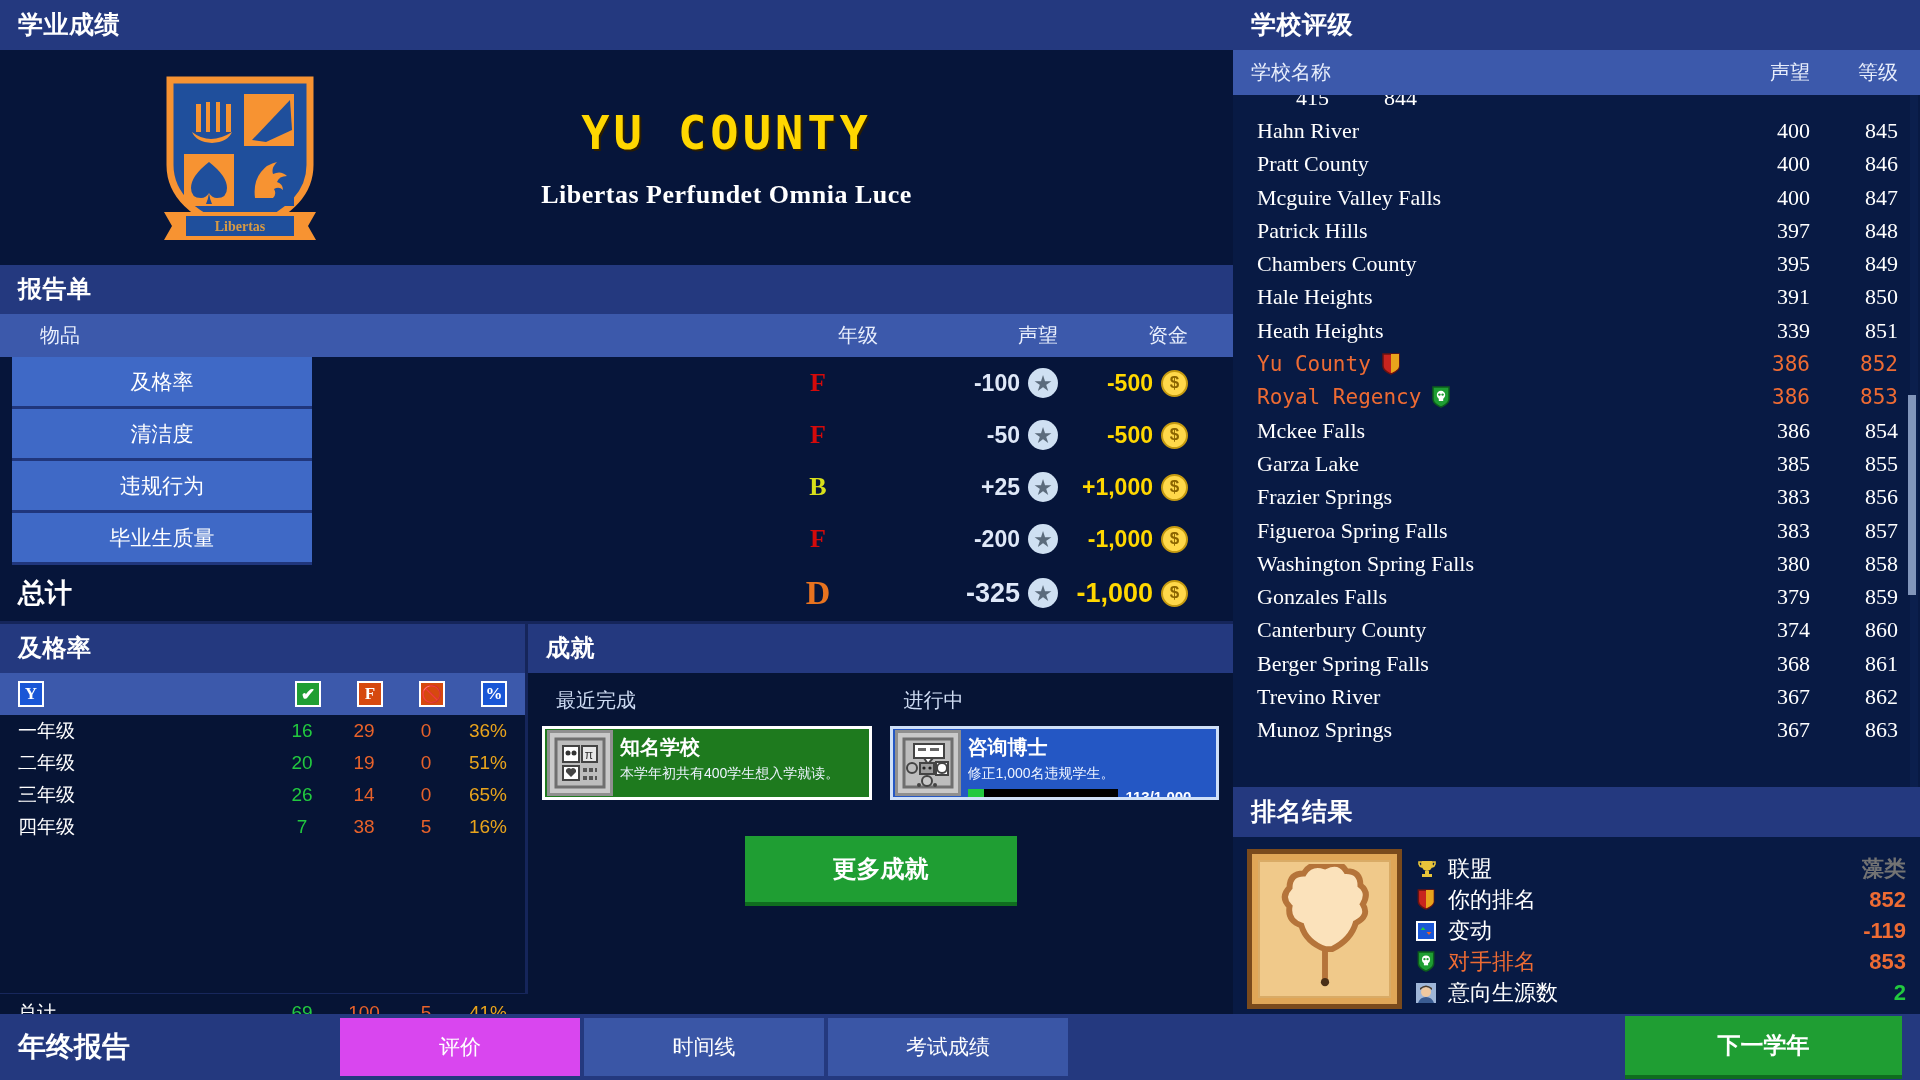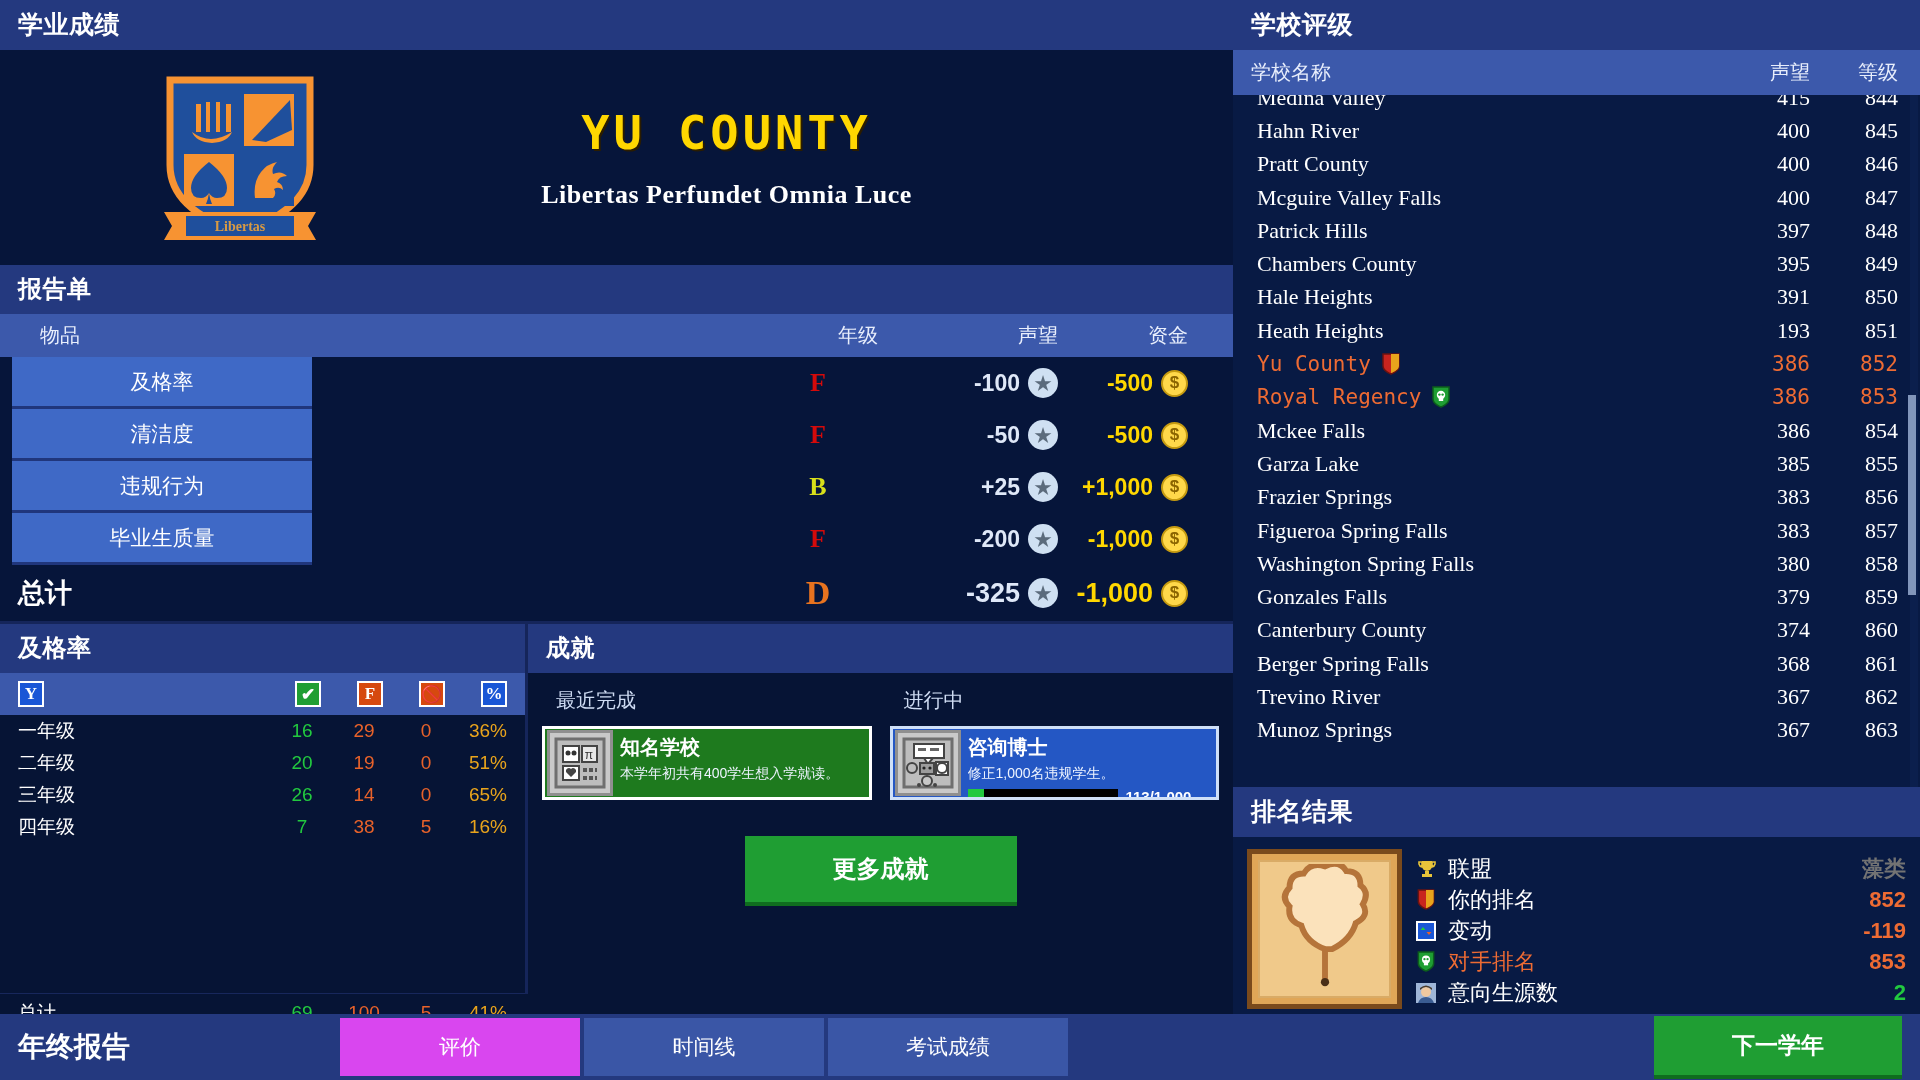--- a/index.html
+++ b/index.html
@@ -261,21 +261,21 @@
     color: #ffffff; font-size: 28px; font-weight: bold; padding-left: 18px; width: 340px;
   }
   .bb-tabs { display: flex; gap: 4px; }
   .bb-tab {
     width: 240px; text-align: center; color: #ffffff; font-size: 21px;
     background: #3a56a6; padding: 15px 0; cursor: pointer;
   }
   .bb-tab.active { background: #d946ef; }
   .bb-next {
     position: absolute; right: 18px;
-    width: 248px; text-align: center; color: #ffffff; font-size: 23px; font-weight: bold;
+    width: 277px; text-align: center; color: #ffffff; font-size: 23px; font-weight: bold;
     background: #1f9e33; border-bottom: 4px solid #0f6d1f; padding: 14px 0; cursor: pointer;
   }
   .sep-line { height: 3px; background: #15255a; }
 </style>
 </head>
 <body>
 
 <div class="app">
 
   <div class="left">
@@ -524,23 +524,20 @@
   <div class="right">
     <div class="panel-header">学校评级</div>
     <div class="sr-colhead">
       <div class="n">学校名称</div>
       <div class="r">声望</div>
       <div class="g">等级</div>
     </div>
     <div class="sr-list">
       <div id="sr-rows" style="margin-top:-14px;">
           <div class="sr-row">
-            <div class="n">
-              <span>Medina Valley</span>
-            </div>
             <div class="r">415</div>
             <div class="g">844</div>
           </div>
           <div class="sr-row">
             <div class="n">
               <span>Hahn River</span>
             </div>
             <div class="r">400</div>
             <div class="g">845</div>
           </div>
@@ -576,21 +573,21 @@
             <div class="n">
               <span>Hale Heights</span>
             </div>
             <div class="r">391</div>
             <div class="g">850</div>
           </div>
           <div class="sr-row">
             <div class="n">
               <span>Heath Heights</span>
             </div>
-            <div class="r">193</div>
+            <div class="r">339</div>
             <div class="g">851</div>
           </div>
           <div class="sr-row me">
             <div class="n">
               <span>Yu County</span>
               <svg class="shield-ico" viewBox="0 0 20 24">
                 <path d="M2 2h16v12c0 5-8 8-8 8S2 19 2 14z" fill="#c8241e" stroke="#6a1310" stroke-width="1.5"></path>
                 <path d="M10 2h8v12c0 3-4 5.5-8 7z" fill="#e8a41c"></path>
               </svg>
             </div>

